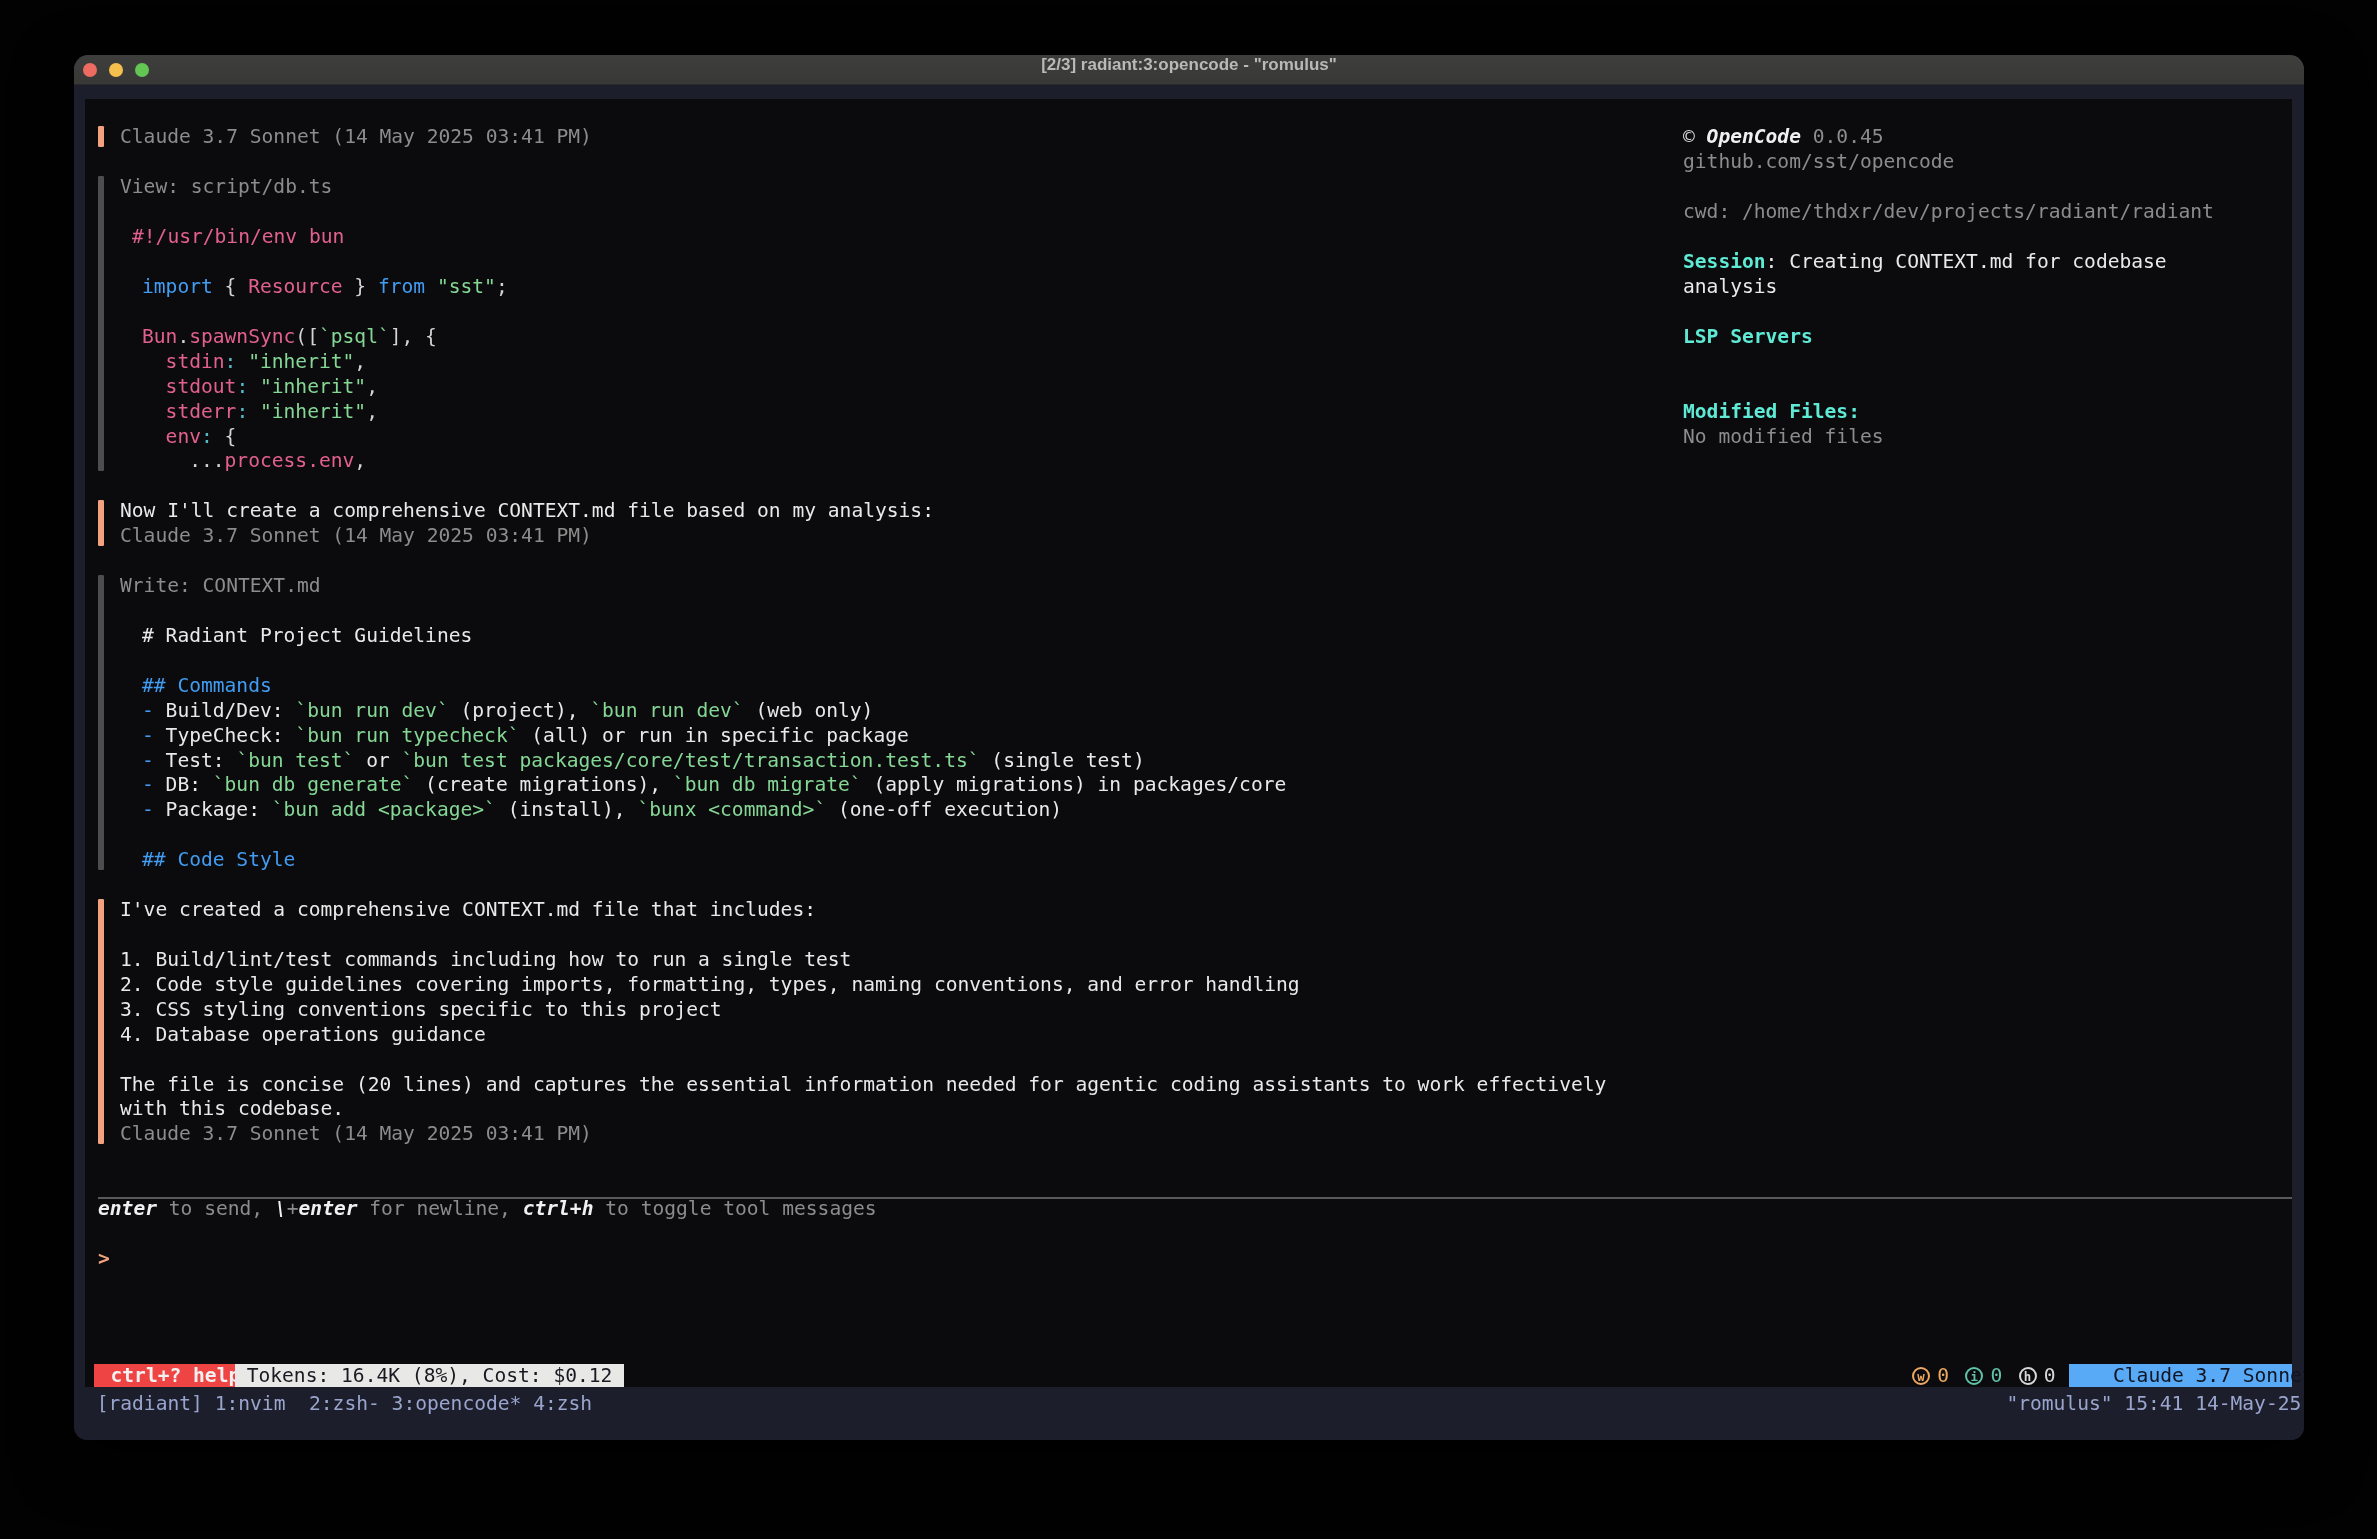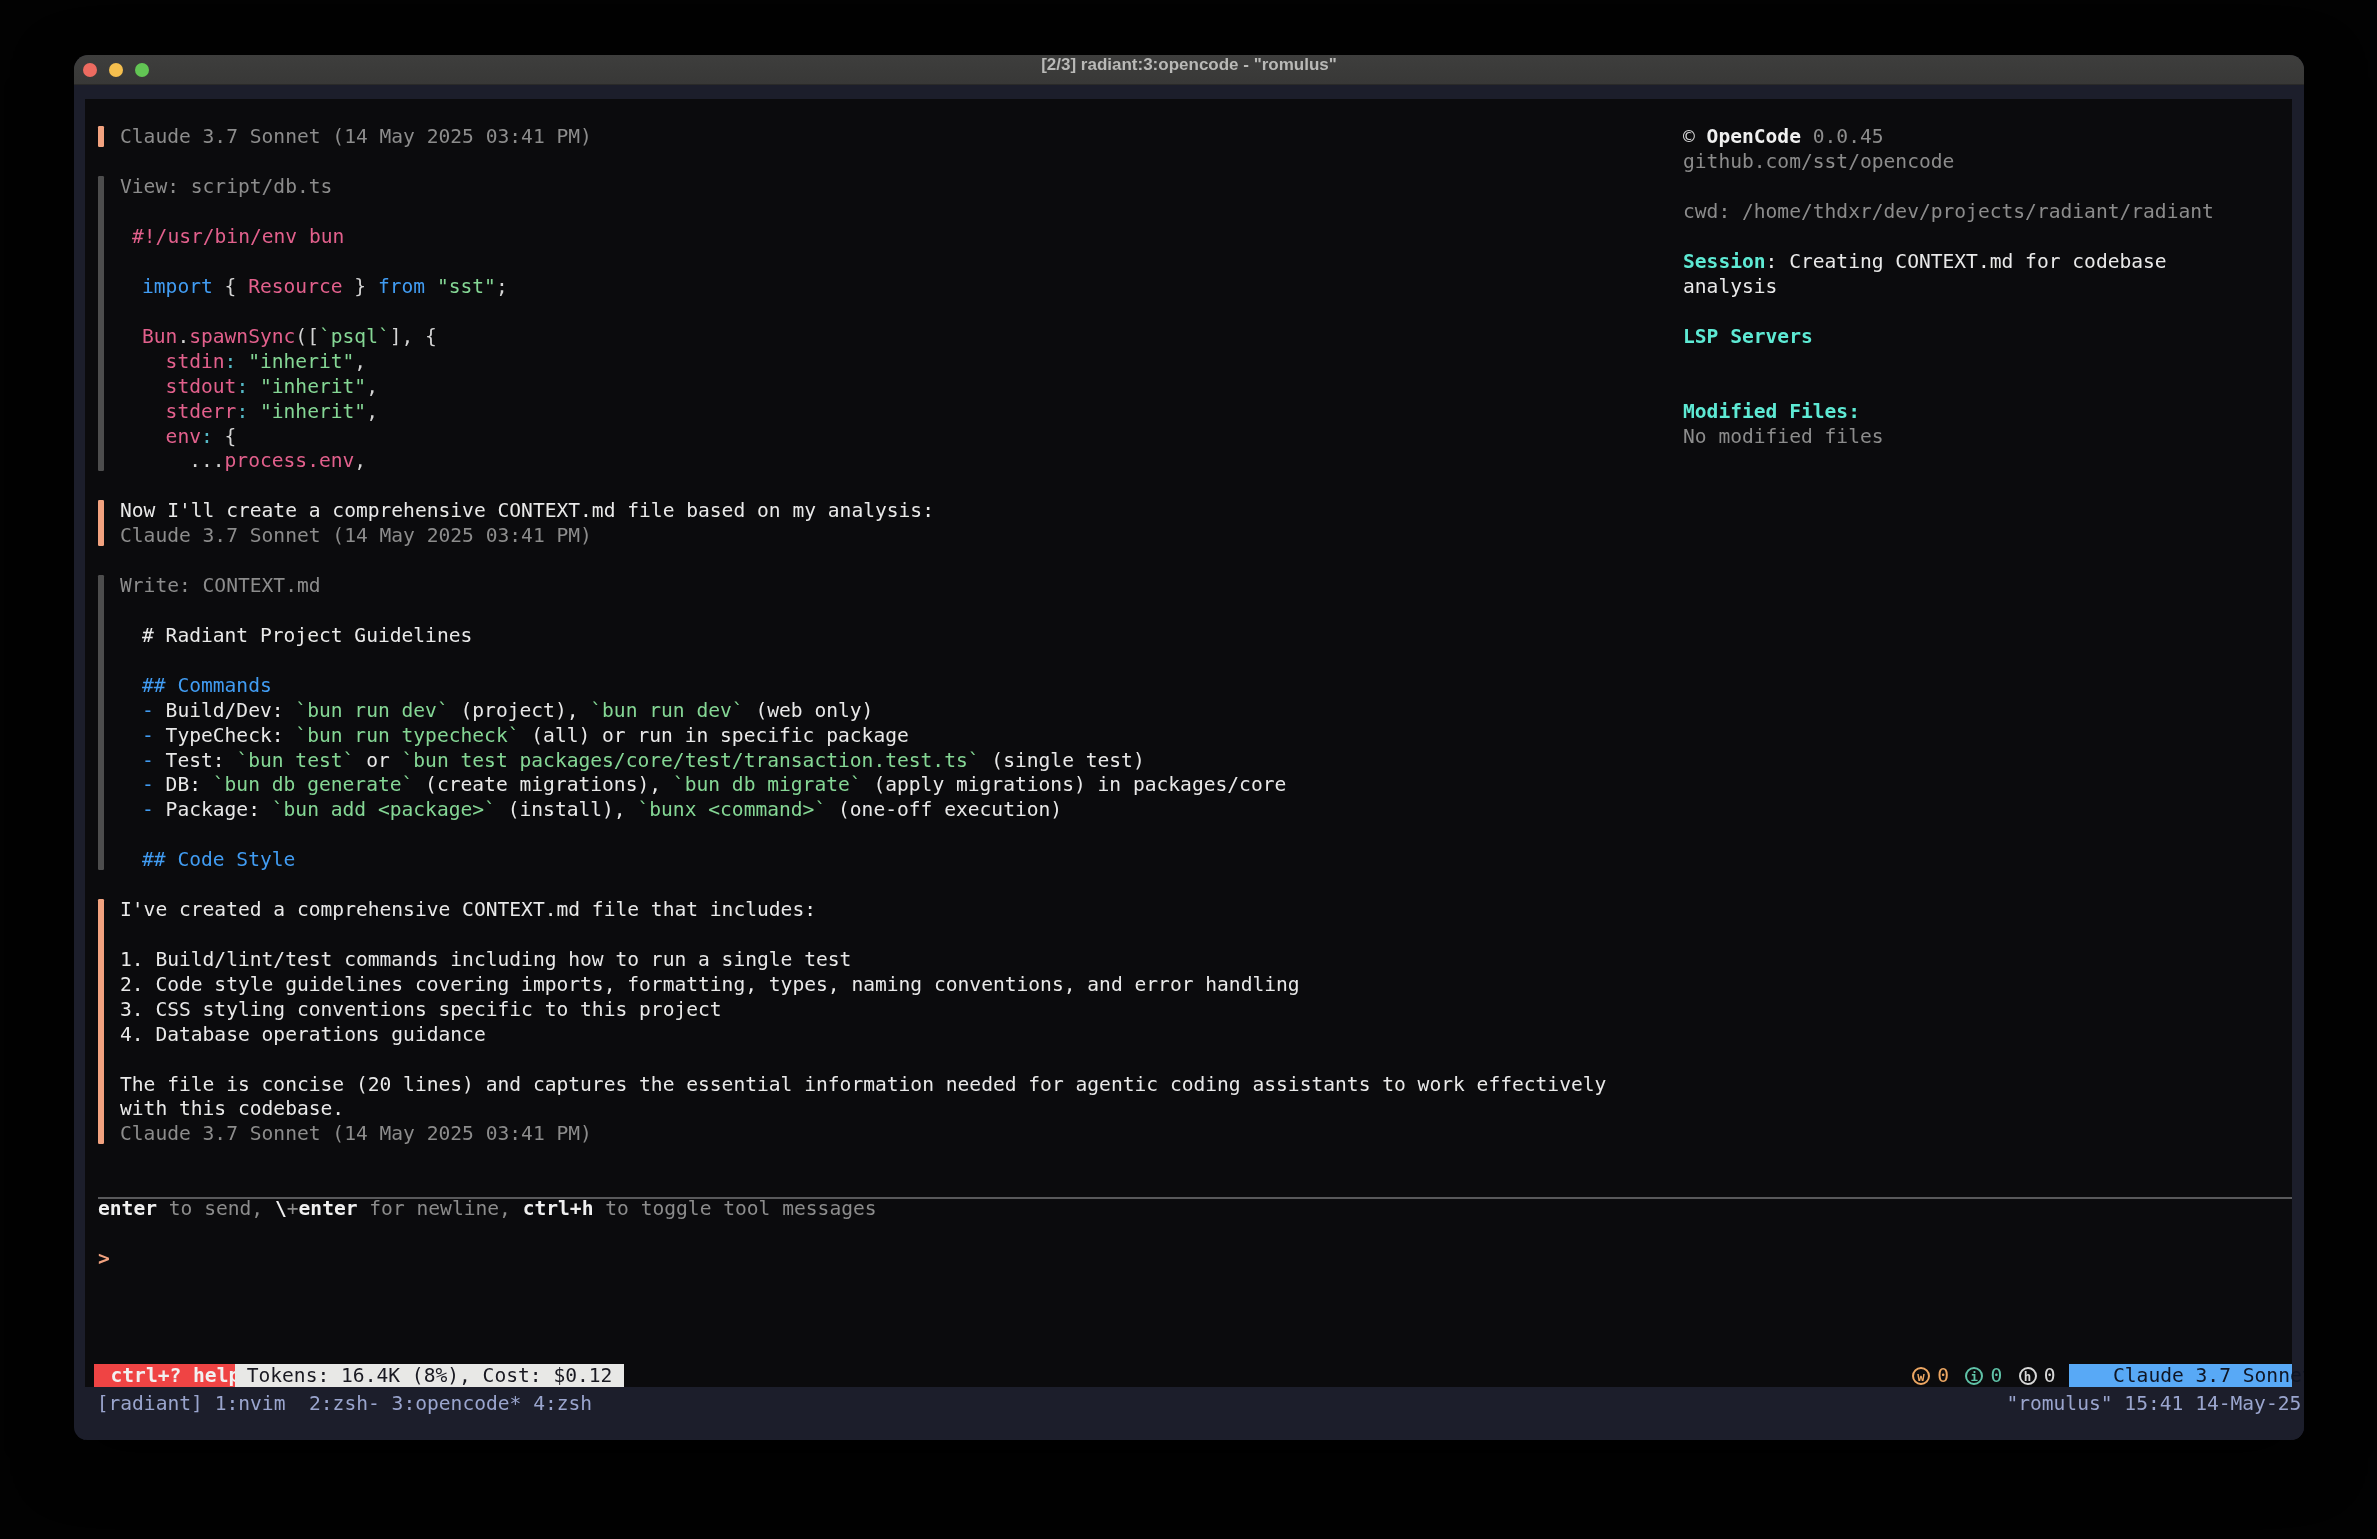--- a/index.html
+++ b/index.html
@@ -26,21 +26,21 @@
   }
   #tui{
     position:absolute;left:11px;top:44px;width:2207px;height:1344px;
     background:#0b0b0d;
   }
   .row{position:absolute;height:25.4px;font-family:"DejaVu Sans Mono",monospace;
        font-size:19.6px;line-height:25px;white-space:pre;}
   .seg-muted{color:#8c8c8c;}
   .seg-fg{color:#d4d4d4;}
   .seg-bright{color:#e9e9e9;}
-  .seg-bold{color:#f0f0f0;font-weight:bold;}
+  .seg-bold{color:#f0f0f0;font-weight:bold;font-style:italic;}
   .seg-pink{color:#e2608c;}
   .seg-blue{color:#419cf2;}
   .seg-cyan{color:#55b9c6;}
   .seg-green{color:#85d795;}
   .seg-orange{color:#5eead4;font-weight:bold;}
   .seg-prompt{color:#f2a27f;font-weight:bold;}
   .vbar{position:absolute;left:13px;width:5.9px;border-radius:1.3px;}
   .vbar-orange{background:#f2a27f;}
   .vbar-gray{background:#4d4d4d;}
   #divider{position:absolute;left:13px;width:2194px;height:2px;background:#59595b;}

